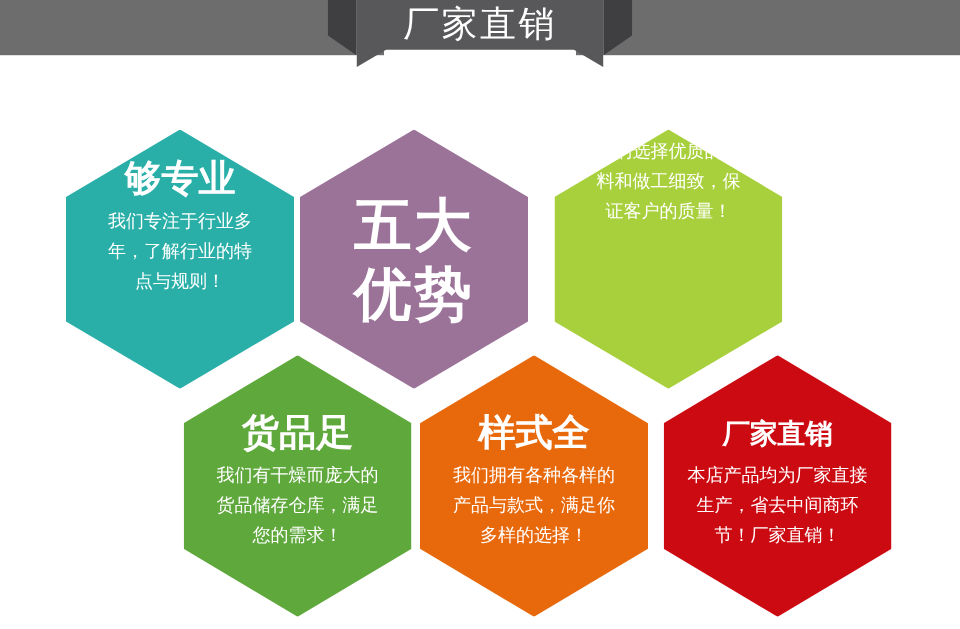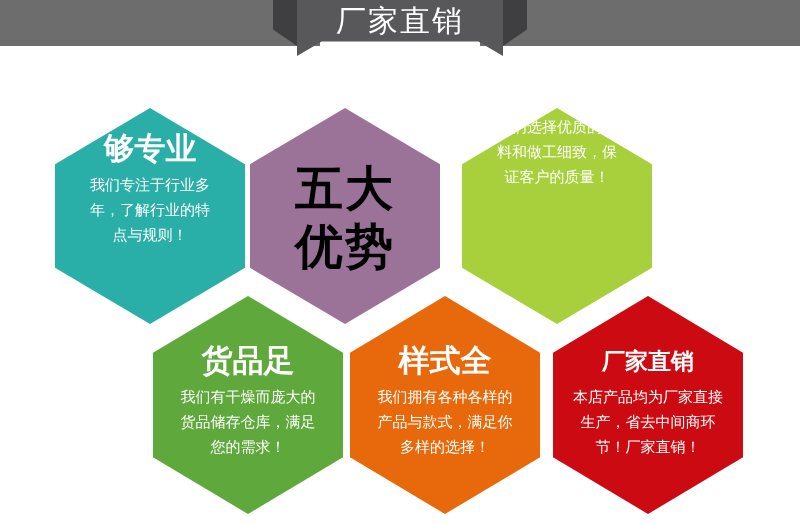--- a/index.html
+++ b/index.html
@@ -118,21 +118,21 @@
   }
 
   
   .hex.center {
     width: 190px;
     height: 216px;
     top: 108px;
     justify-content: center;
   }
   .hex.center .hx-title-big {
-    color: #000000;
+    color: #ffffff;
     font-size: 48px;
     font-weight: 700;
     line-height: 58px;
     text-align: center;
     letter-spacing: 2px;
     margin-top: 4px;
   }
 
   
   .hex.bottom {

